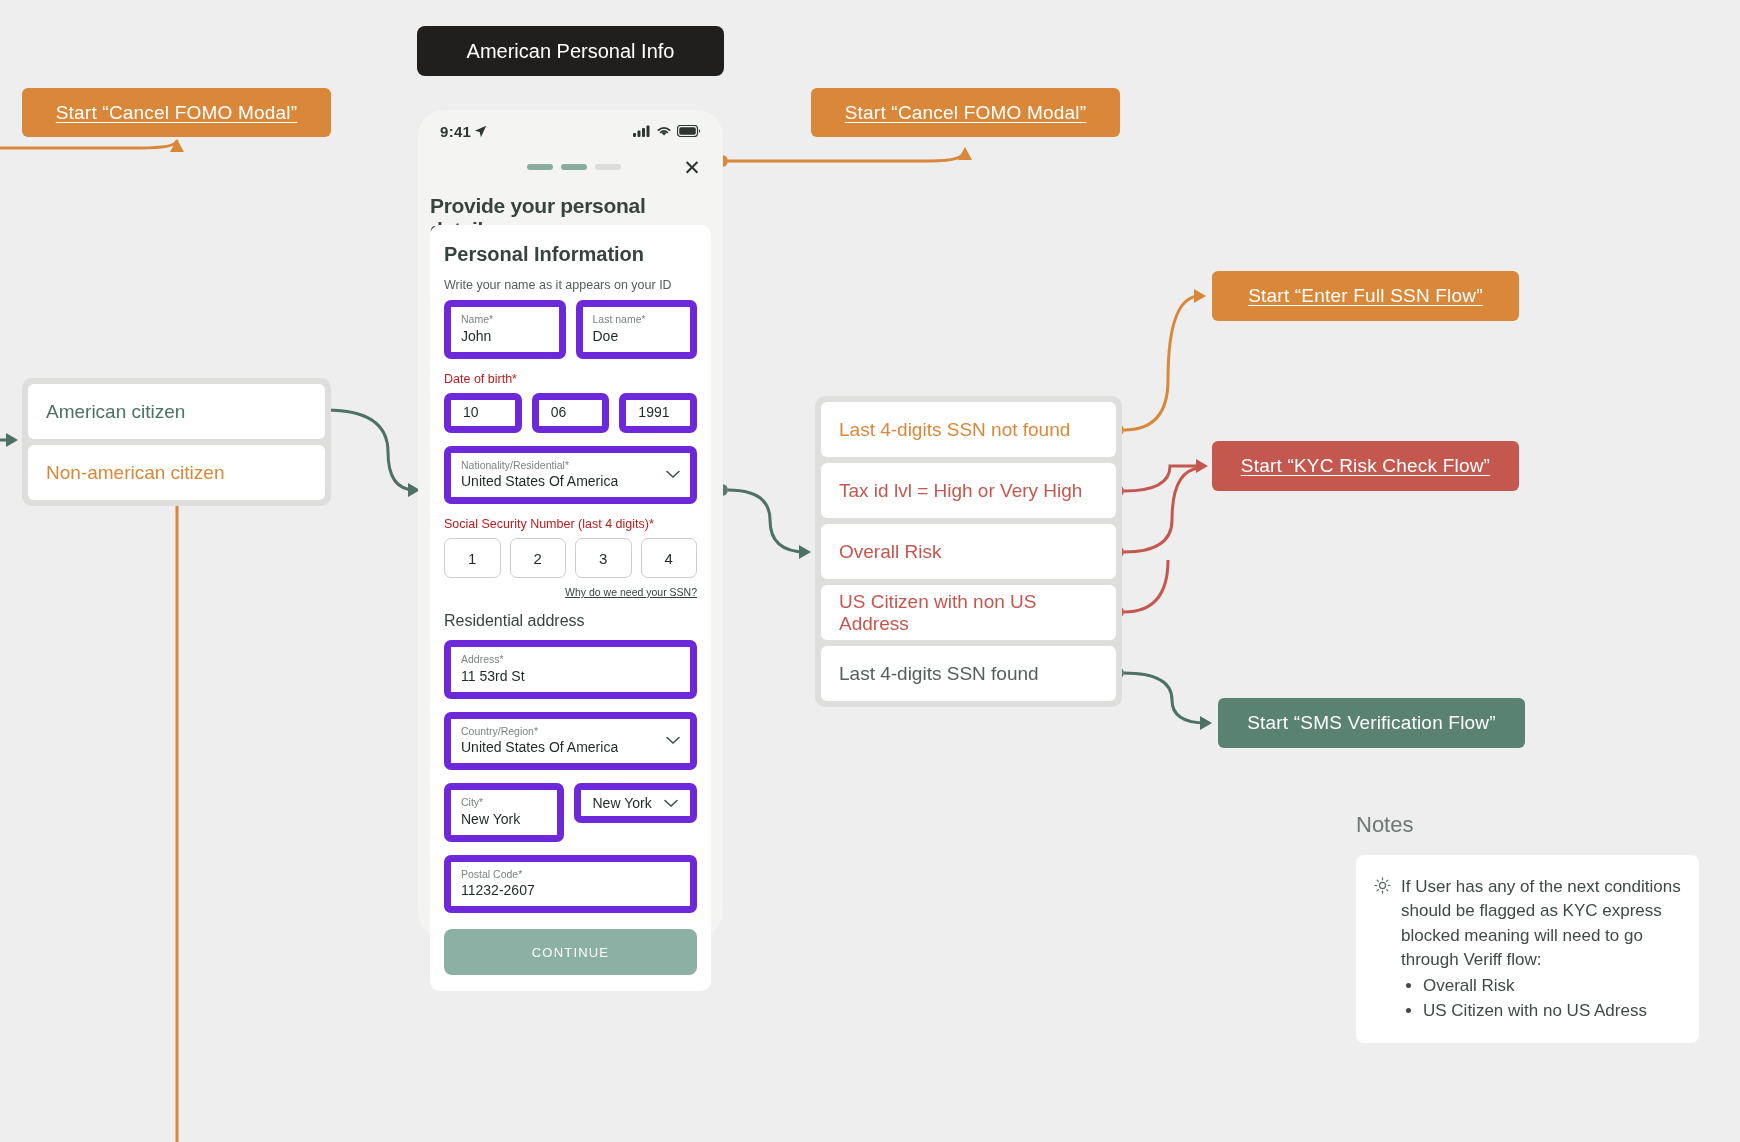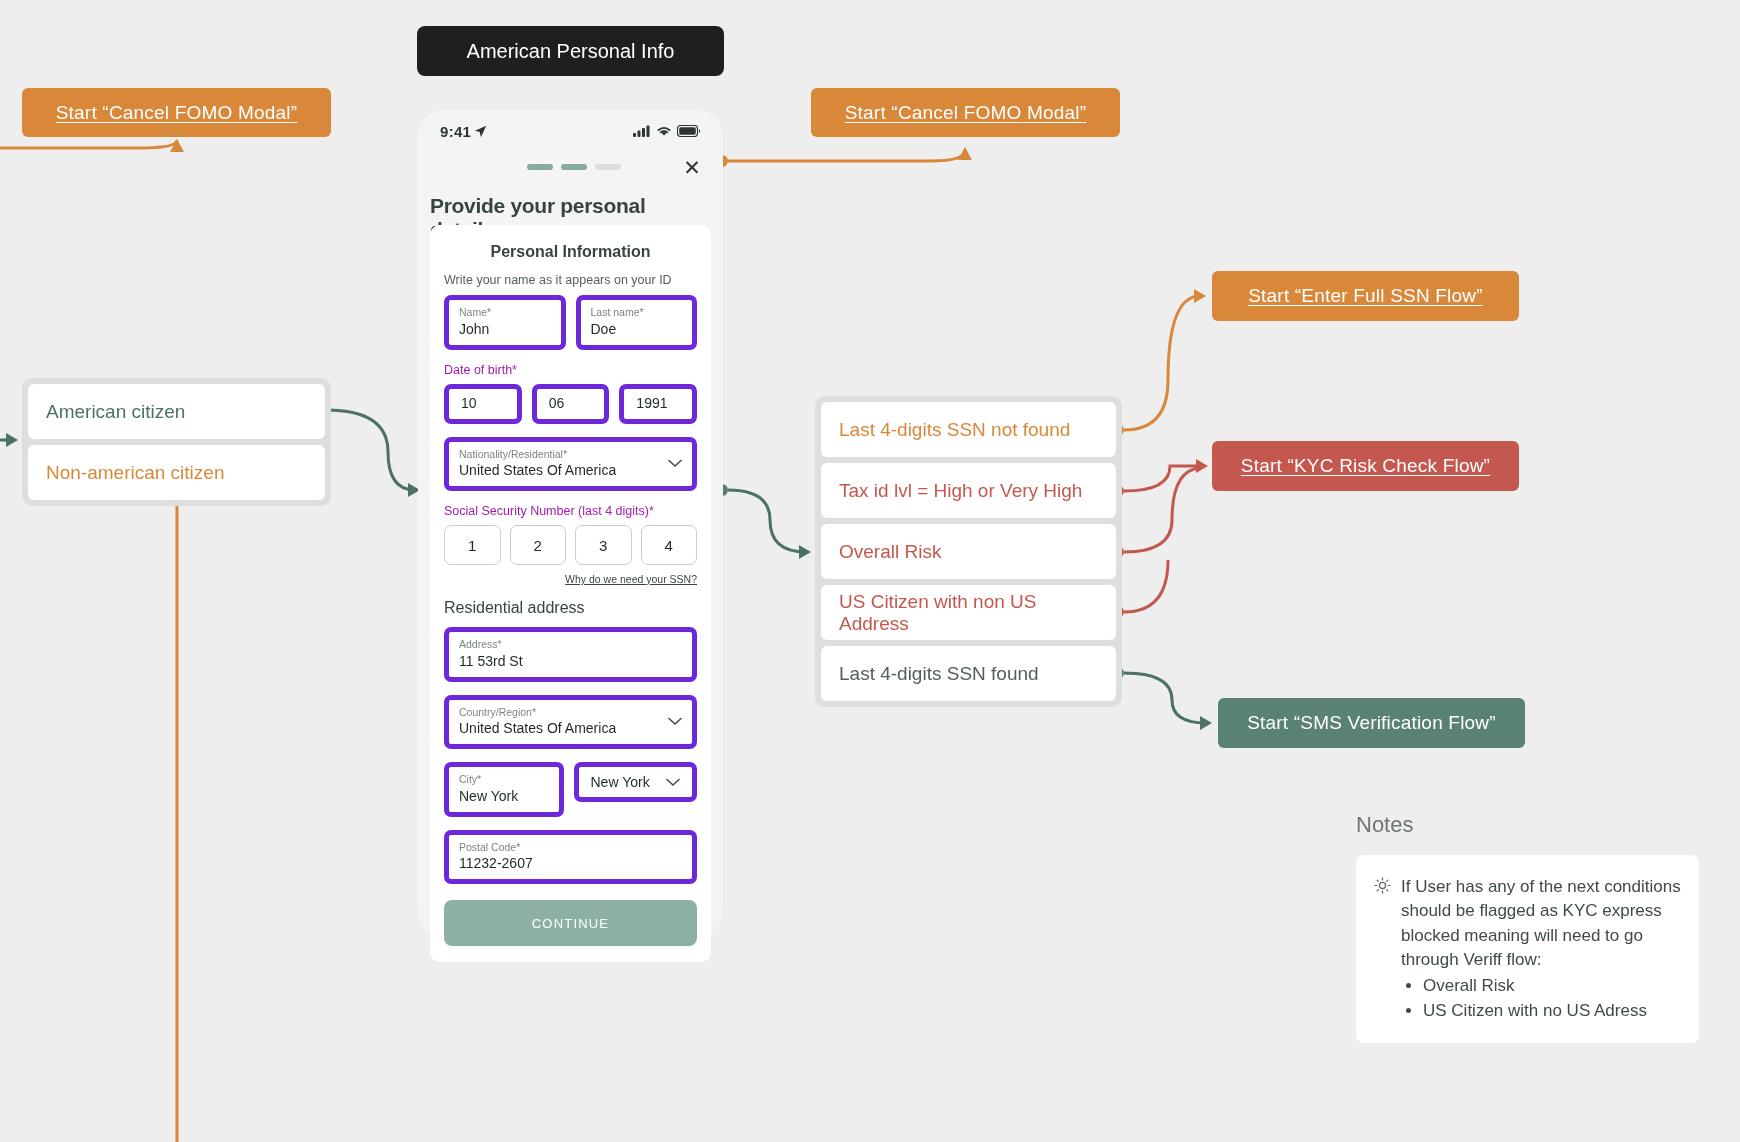--- a/index.html
+++ b/index.html
@@ -82,26 +82,26 @@
     justify-content: center; color: #2d3632; font-size: 21px; line-height: 1;
   }
   #screentitle {
     font-size: 21px; font-weight: bold; color: #37443e;
     padding: 14px 22px 10px 12px; letter-spacing: -.3px;
   }
   #card {
     position: absolute; left: 12px; right: 12px; top: 115px;
     background: #ffffff; border-radius: 10px; padding: 18px 14px 16px 14px;
   }
-  .card-h { font-size: 16px; font-weight: bold; color: #37443e; margin-bottom: 12px; text-align: center; }
+  .card-h { font-size: 20px; font-weight: bold; color: #37443e; margin-bottom: 12px; }
   .hint { font-size: 12.5px; color: #54605a; margin-bottom: 8px; }
-  .fieldlabel { font-size: 12.5px; color: #a21caf; margin-bottom: 7px; }
+  .fieldlabel { font-size: 12.5px; color: #b91c1c; margin-bottom: 7px; }
   .frow { display: flex; gap: 10px; margin-bottom: 13px; }
   .fld {
-    border: 5px solid #6d28d9; border-radius: 7px;
+    border: 7px solid #6d28d9; border-radius: 7px;
     padding: 6px 10px 6px 10px; background: #fff; flex: 1; min-width: 0;
     position: relative;
   }
   .fld .lbl { font-size: 10.5px; color: #7c8580; line-height: 1.3; }
   .fld .val { font-size: 14px; color: #1f2a25; line-height: 1.35; white-space: nowrap; overflow: hidden;}
   .fld.plain { display: flex; align-items: center; height: 40px; padding: 0 12px; }
   .fld.plain .val { font-size: 14px; }
   .fld.sel { display: flex; align-items: center; justify-content: space-between; }
   .fld.sel .chev { color: #41504a; font-size: 13px; margin-left: 6px; }
   .ssnrow { display: flex; gap: 9px; }

